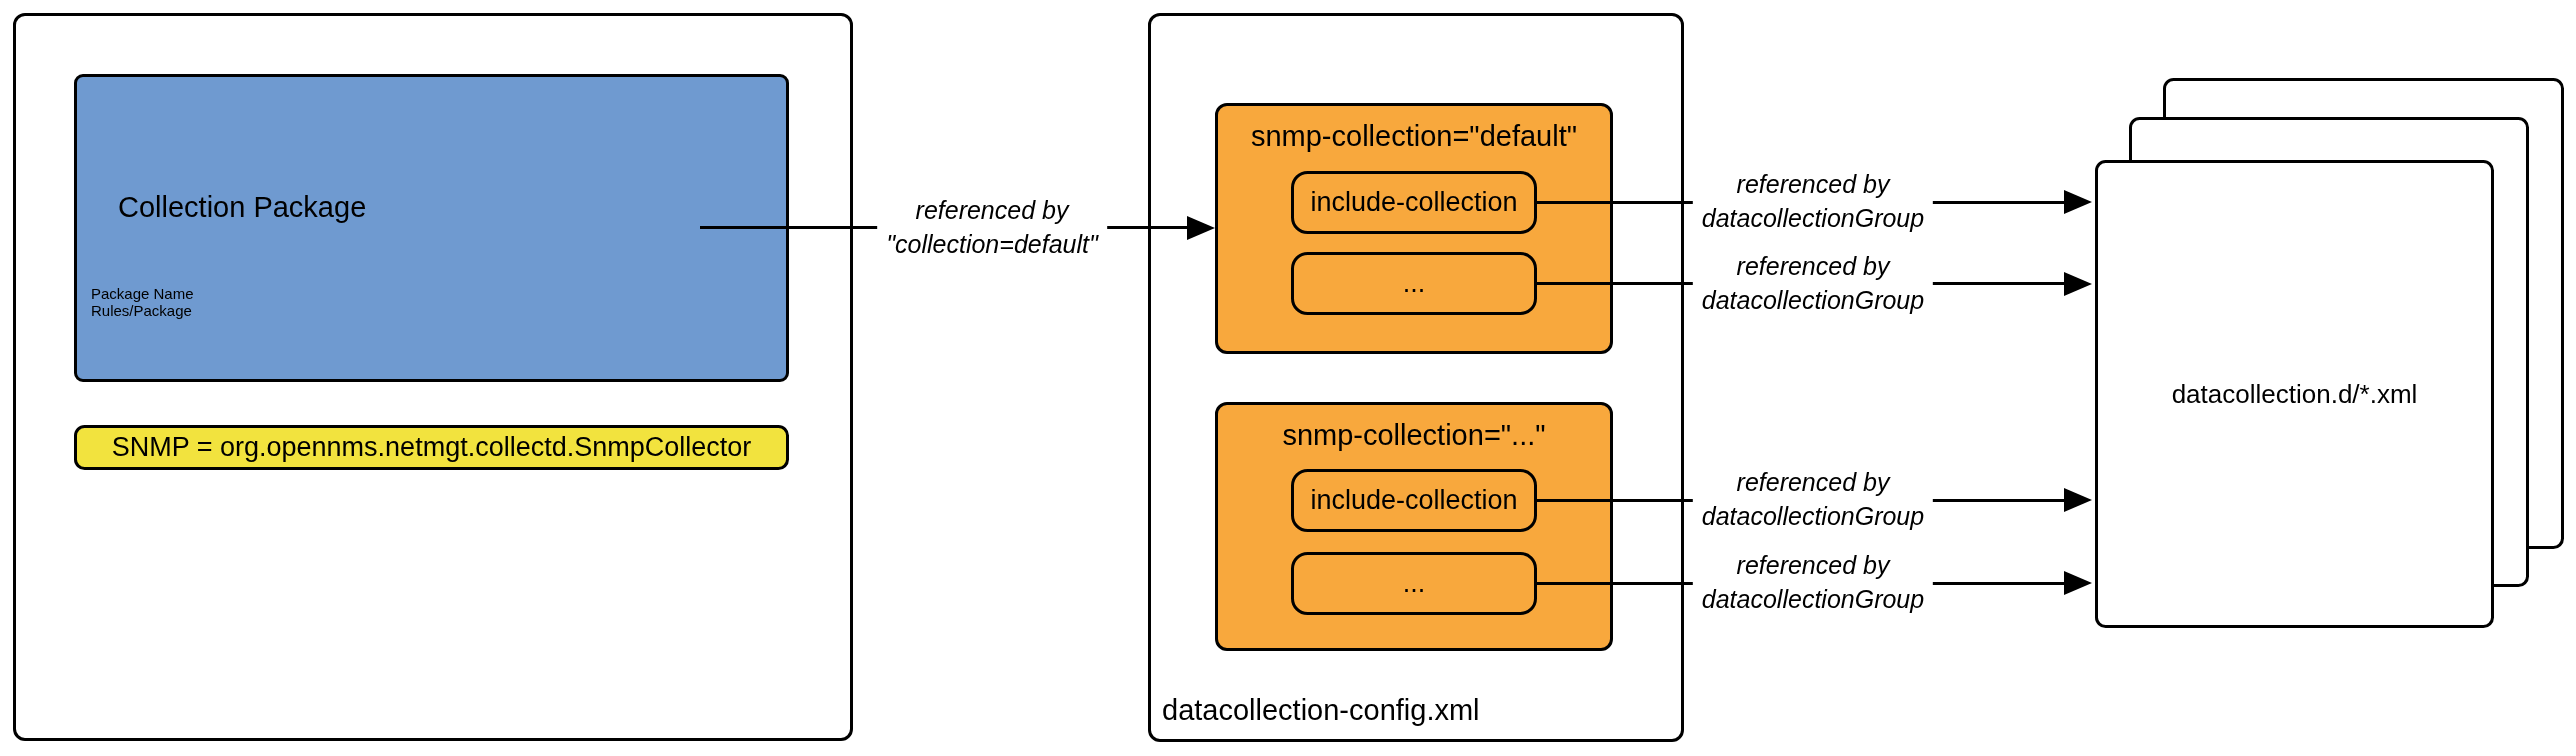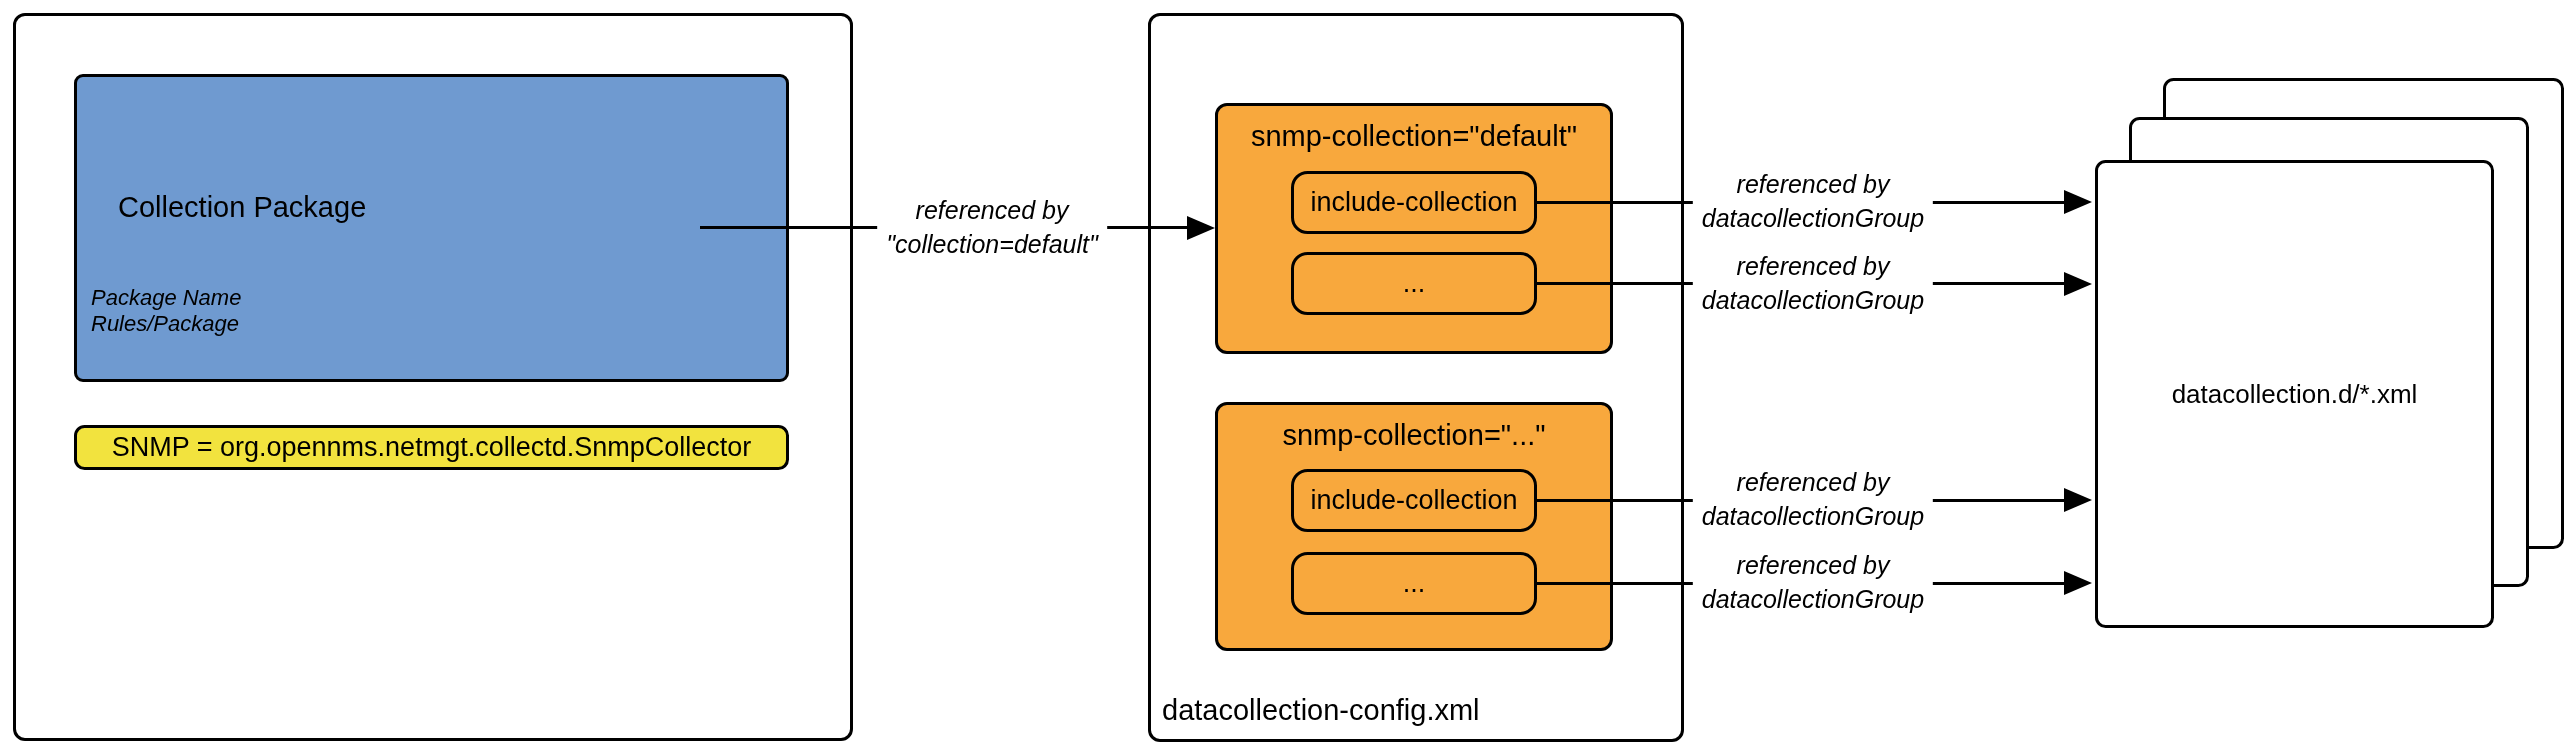--- a/index.html
+++ b/index.html
@@ -38,21 +38,21 @@
     font-size: 27px; white-space: nowrap;
   }
   .doc {
     position: absolute; box-sizing: border-box;
     border: 3px solid #000000; border-radius: 10.6px;
     background: #ffffff; z-index: 2;
   }
   .doc-front { display: flex; align-items: center; justify-content: center; font-size: 26px; }
   .static-text { position: absolute; white-space: nowrap; z-index: 3; }
   .pkg-title { font-size: 29px; }
-  .pkg-details { font-size: 22px; font-style: italic; line-height: 1.16; }
+  .pkg-details { font-size: 15px; line-height: 1.16; }
   .hline { position: absolute; height: 3px; background: #000000; z-index: 5; }
   .arrowhead {
     position: absolute; width: 0; height: 0; z-index: 5;
     border-left: 28px solid #000000;
     border-top: 12px solid transparent;
     border-bottom: 12px solid transparent;
   }
   .arrow-label {
     position: absolute;
     transform: translate(-50%, -50%);

